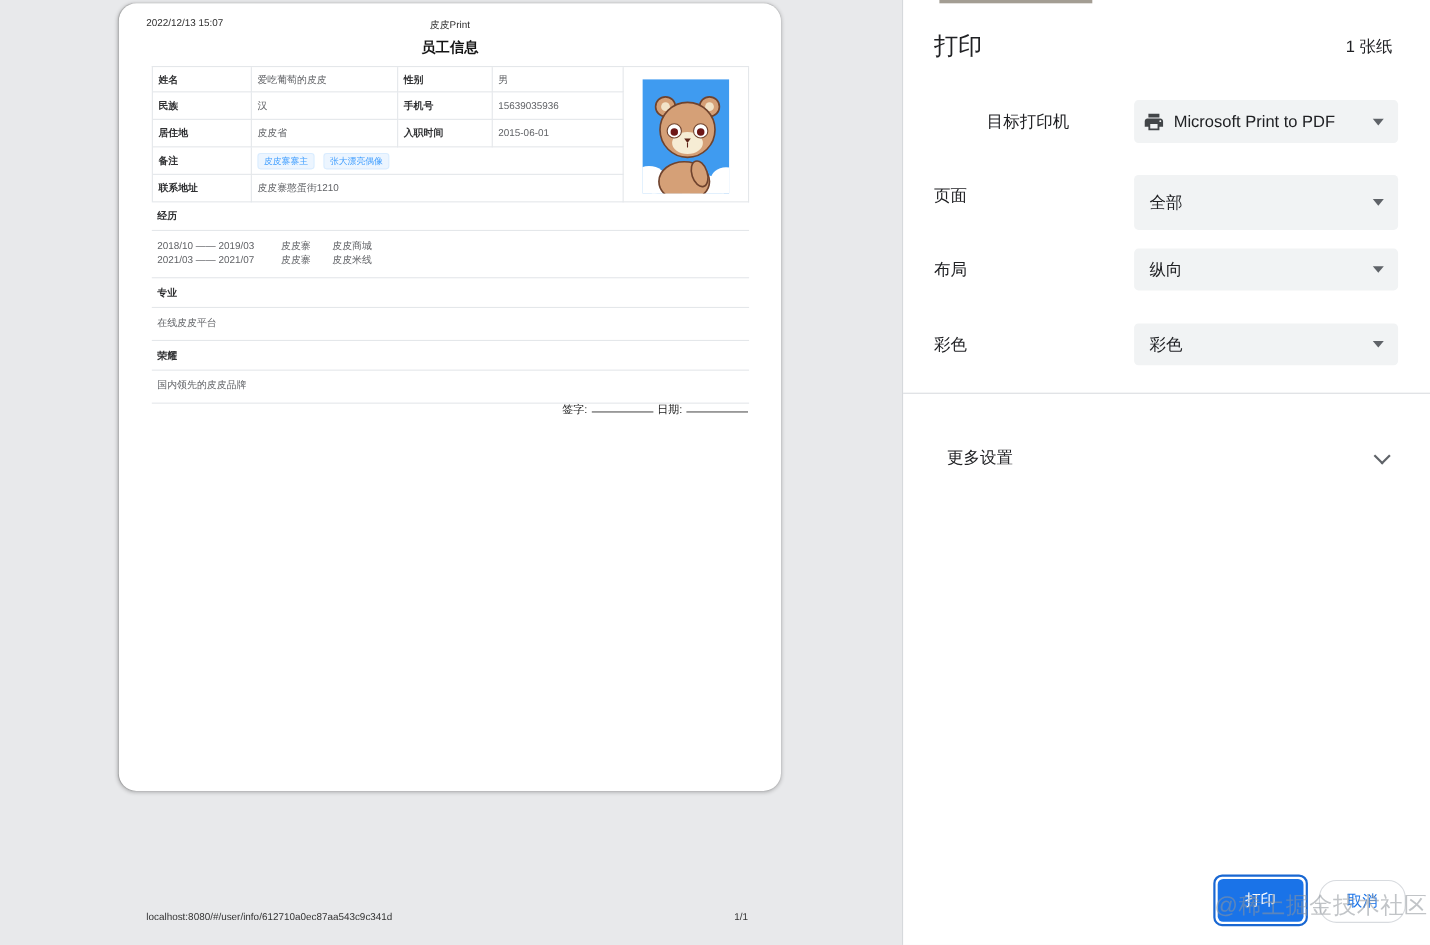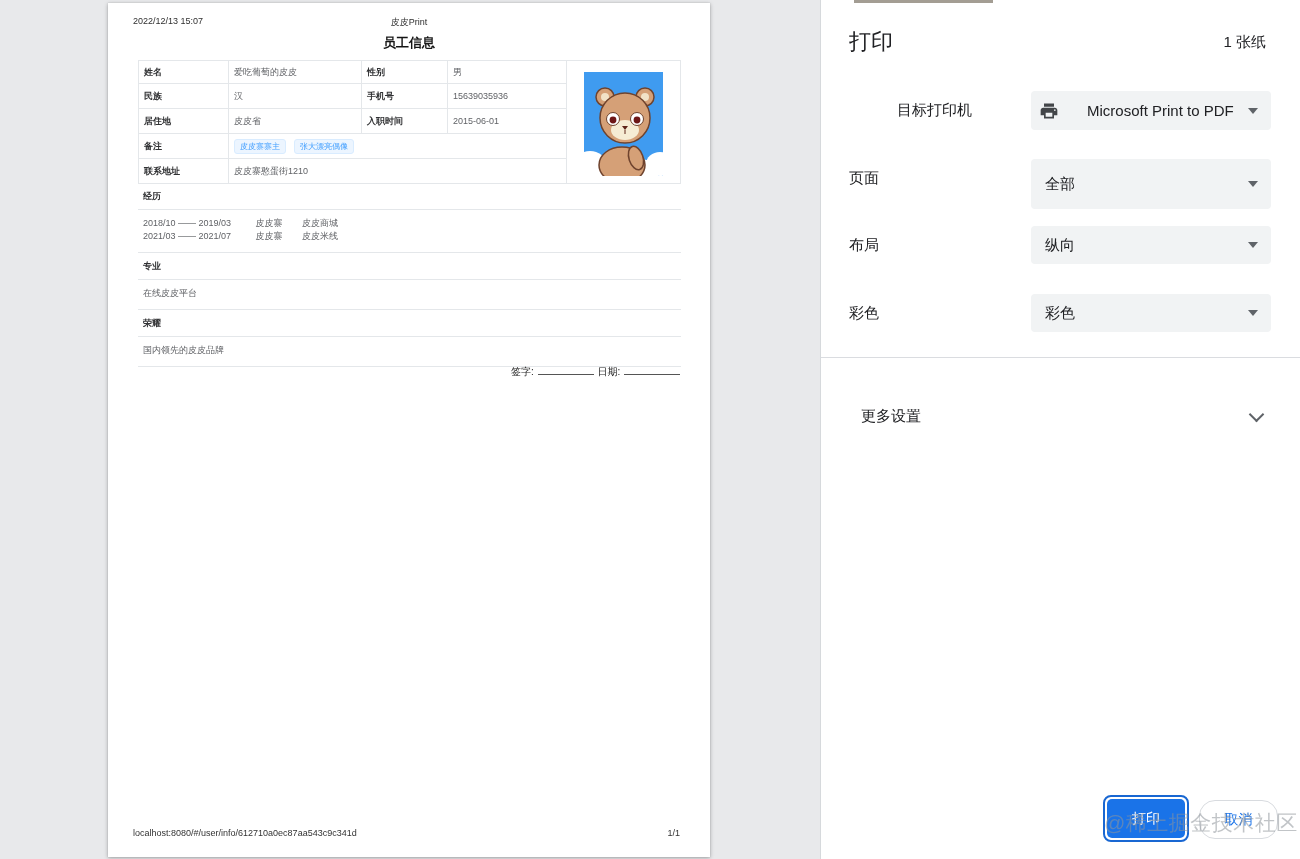--- a/index.html
+++ b/index.html
@@ -4,22 +4,23 @@
 <style>
   html,body{margin:0;padding:0;}
   body{
     width:1300px;height:859px;position:relative;overflow:hidden;
     font-family:"Liberation Sans","DejaVu Sans",sans-serif;
     background:#e8e9eb;
   }
   
   .preview-area{position:absolute;left:0;top:0;width:820px;height:859px;background:#e8e9eb;}
   .paper{
-    position:absolute;left:108px;top:3px;width:602px;height:854px;background:#fff;
+    position:absolute;left:108px;top:3px;width:602px;height:716px;background:#fff;
     box-shadow:0 1px 4px rgba(0,0,0,.30),0 0 1px rgba(0,0,0,.18);
+    border-radius:16px;
   }
   .print-hdr-date{position:absolute;left:25px;top:13px;font-size:9px;color:#2f2f2f;}
   .print-hdr-title{position:absolute;left:0;right:0;top:13px;text-align:center;font-size:9px;color:#2f2f2f;}
   .doc-title{position:absolute;left:0;right:0;top:31px;text-align:center;font-size:13px;font-weight:bold;color:#151515;}
 
   .info-grid{
     position:absolute;left:30px;top:57px;width:543px;box-sizing:border-box;
     display:grid;
     grid-template-columns:90px 133px 86px 119px 1fr;
     grid-template-rows:23px 25px 25px 25px 25px;
@@ -66,21 +67,21 @@
   .lbl-dest{top:101px;margin-left:48px;} .lbl-pages{top:169px;} .lbl-layout{top:236px;} .lbl-color{top:304px;}
   .select{
     position:absolute;left:210px;width:240px;background:#f1f3f4;border-radius:4px;
     display:flex;align-items:center;padding:0 14px;box-sizing:border-box;
     font-size:15px;color:#202124;cursor:pointer;
   }
   .sel-dest{top:91px;height:39px;padding-left:8px;}
   .sel-pages{top:159px;height:50px;}
   .sel-layout{top:226px;height:38px;}
   .sel-color{top:294px;height:38px;}
-  .sel-dest .sel-text{margin-left:28px;}
+  .sel-dest .sel-text{margin-left:8px;}
   .caret{
     position:absolute;right:13px;top:50%;margin-top:-3px;width:0;height:0;
     border-left:5px solid transparent;border-right:5px solid transparent;border-top:6px solid #5f6368;
   }
   .divider{position:absolute;left:0;right:0;top:357px;height:1px;background:#dadce0;}
   .more-row{position:absolute;left:0;right:0;top:397px;height:38px;cursor:pointer;margin-left:12px;}
   .more-label{position:absolute;left:28px;top:10px;font-size:15px;color:#202124;}
   .chev{
     position:absolute;right:38px;top:12px;width:9px;height:9px;
     border-right:2px solid #5f6368;border-bottom:2px solid #5f6368;transform:rotate(45deg);

